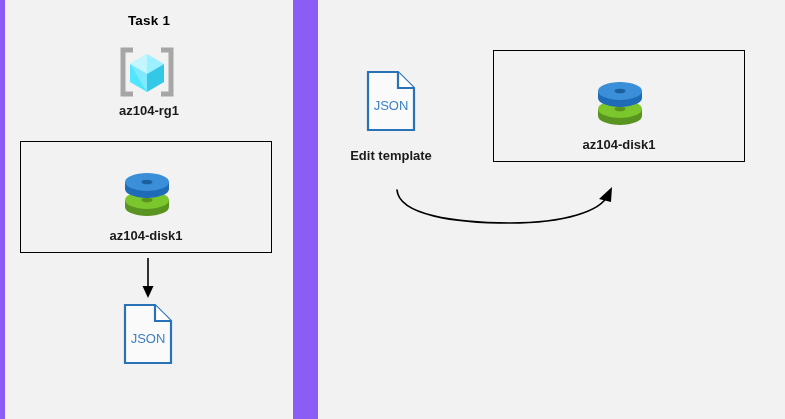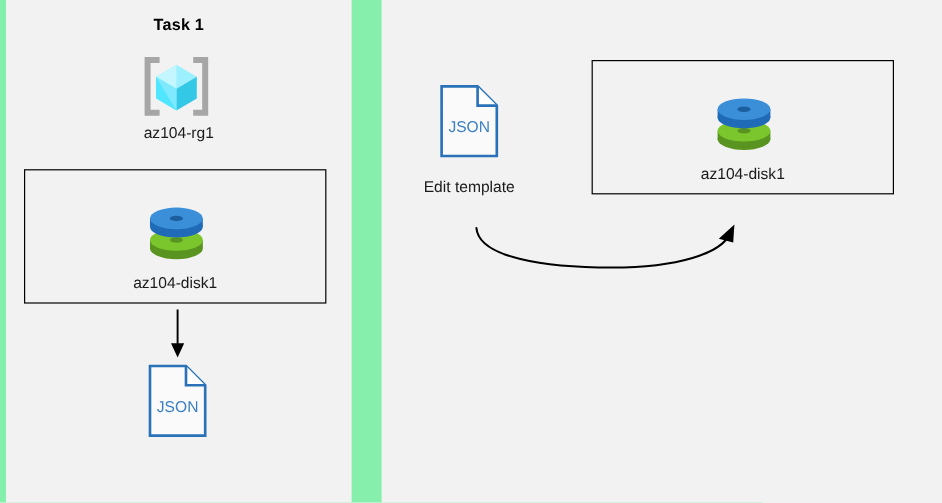--- a/index.html
+++ b/index.html
@@ -7,21 +7,21 @@
     padding: 0;
     background: #ffffff;
   }
   body {
     font-family: "Liberation Sans", sans-serif;
   }
   #canvas {
     position: relative;
     width: 785px;
     height: 419px;
-    background: #86efac;
+    background: #8b5cf6;
     overflow: hidden;
   }
   .panel {
     position: absolute;
     background: #f2f2f2;
   }
   #panel-left  { left: 5px;   top: 0px; width: 288px; height: 419px; }
   #panel-right { left: 318px; top: 0px; width: 467px; height: 419px; }
 
   .task-title {
@@ -29,21 +29,21 @@
     font-size: 13.5px;
     font-weight: bold;
     color: #000000;
     letter-spacing: 0.2px;
     white-space: nowrap;
     text-align: center;
   }
   .node-label {
     position: absolute;
     font-size: 13px;
-    font-weight: normal;
+    font-weight: bold;
     color: #1a1a1a;
     white-space: nowrap;
     text-align: center;
   }
   .outline-box {
     position: absolute;
     border: 1.5px solid #000000;
     background: transparent;
     box-sizing: border-box;
   }

